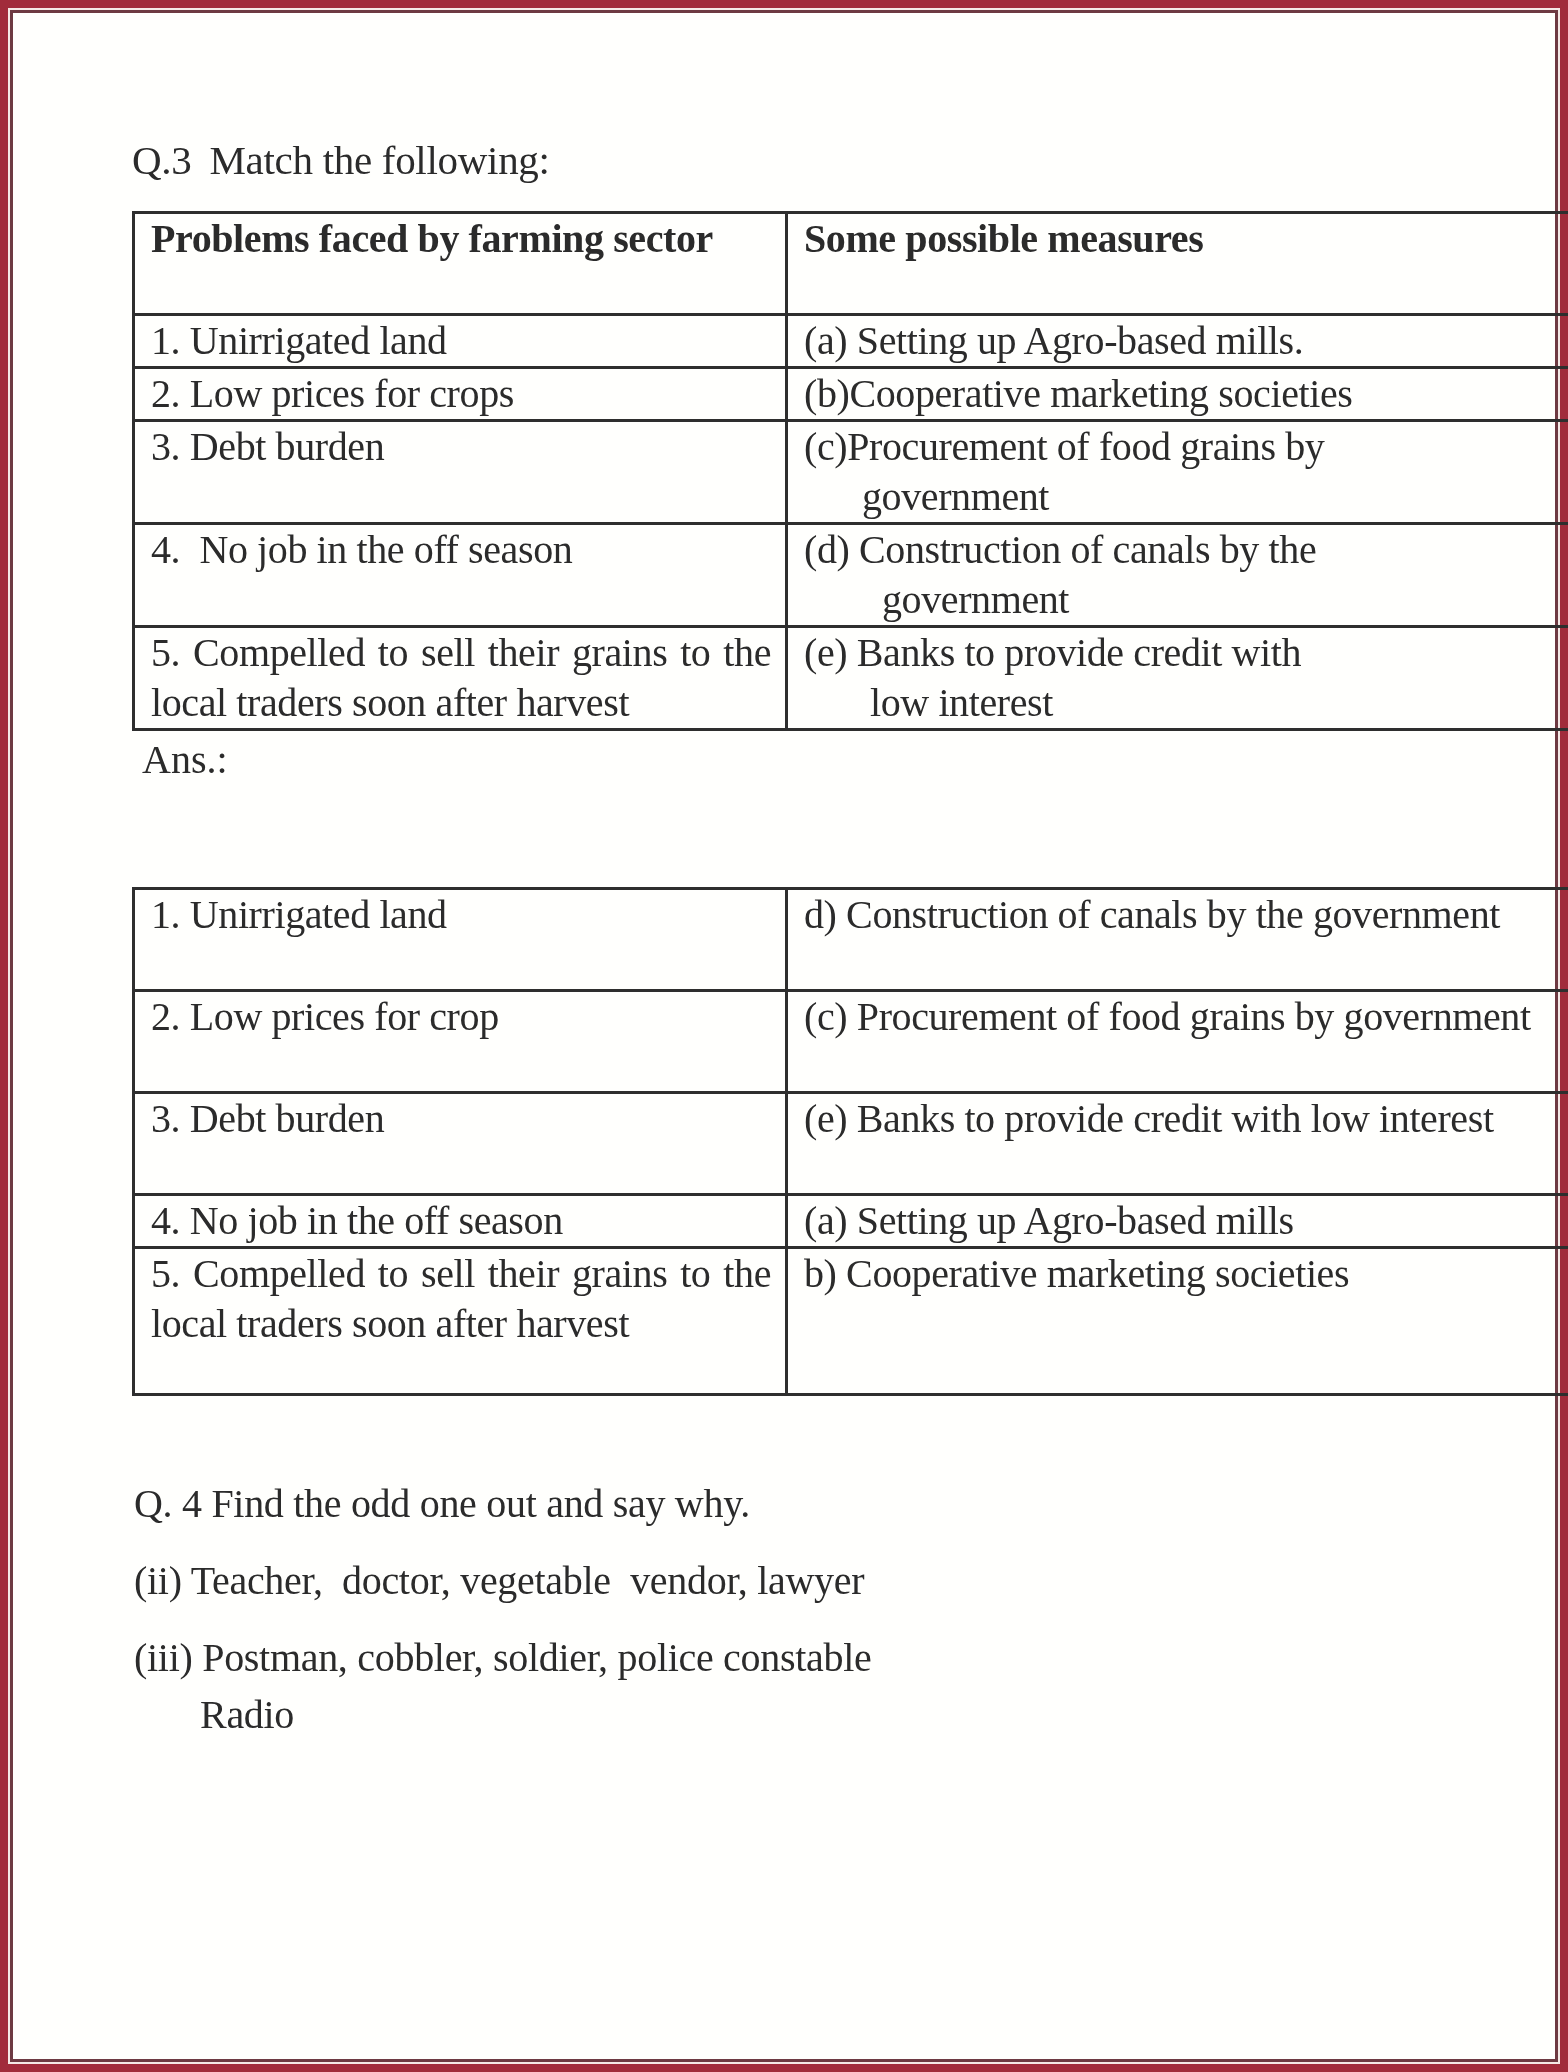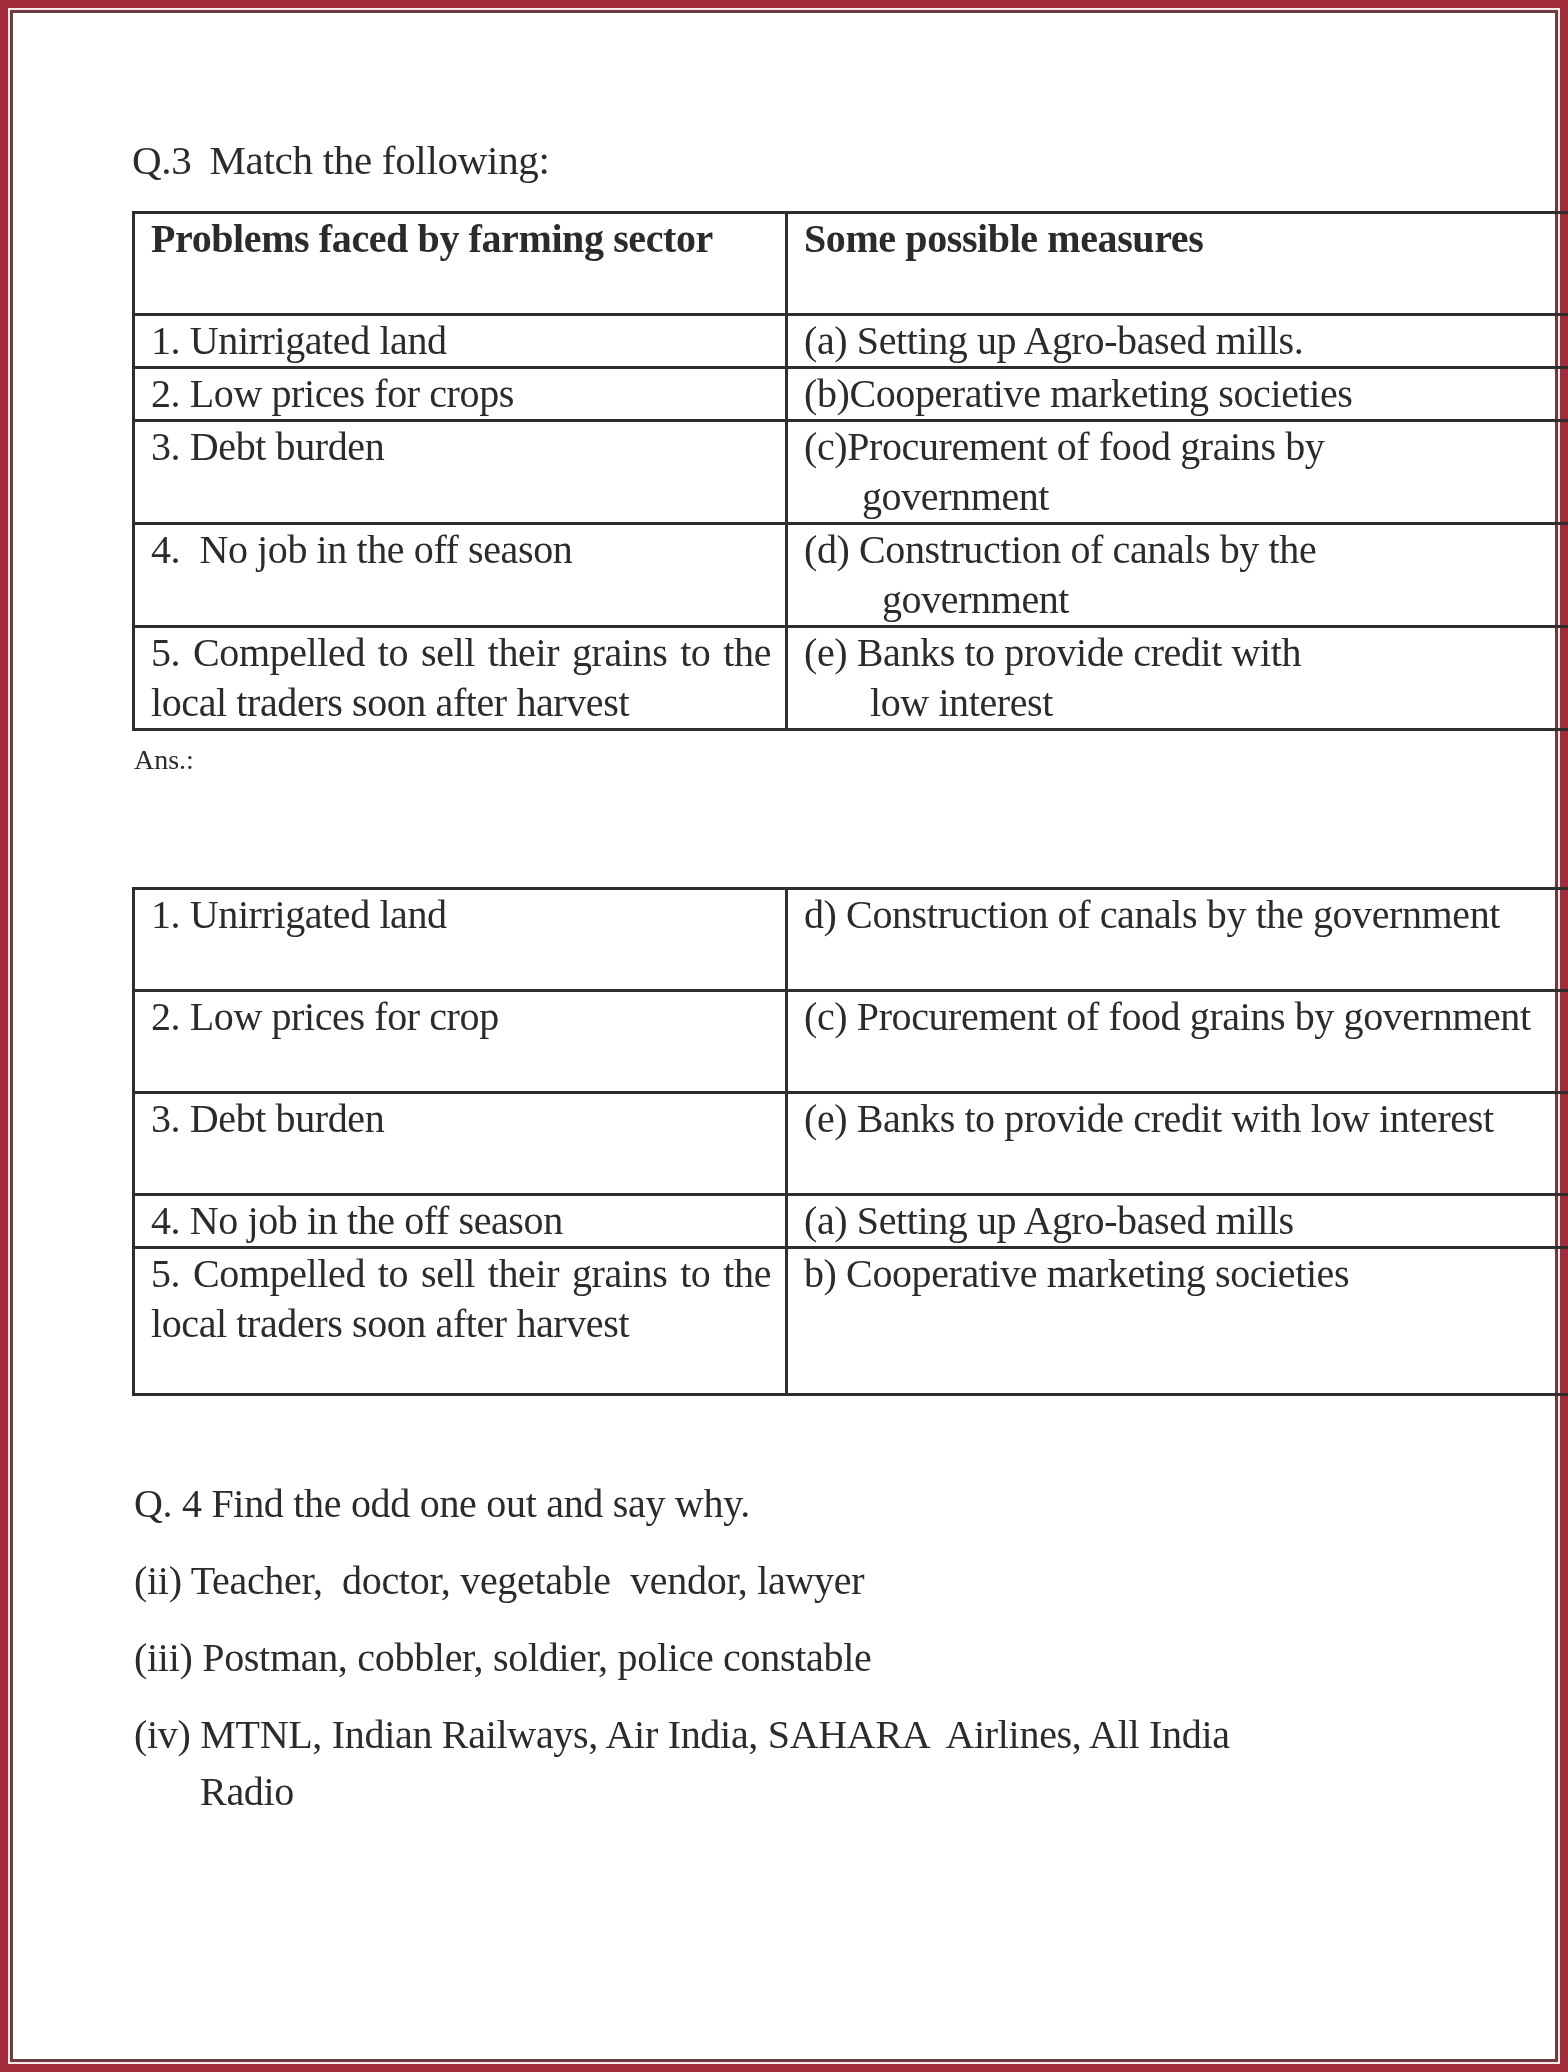--- a/index.html
+++ b/index.html
@@ -48,22 +48,22 @@
   .hang { display: block; padding-left: 58px; }
   .hang2 { display: block; padding-left: 78px; }
   .hang3 { display: block; padding-left: 66px; }
   #q3-table { top: 211px; }
   #ans-table { top: 887px; }
   .row-h1 td { height: 99px; }
   .row-h2 td { height: 48px; }
   .row-h3 td { height: 100px; }
   .row-h4 td { height: 144px; }
   .ans-label {
-    position: absolute; left: 134px; top: 735px;
-    font-size: 28px; line-height: 50px;
+    position: absolute; left: 142px; top: 735px;
+    font-size: 40px; line-height: 50px;
   }
   .ans-intro {
     position: absolute; left: 134px; top: 812px;
     font-size: 40px; line-height: 50px; letter-spacing: -0.3px;
   }
   .q4 {
     position: absolute; left: 134px; top: 1479px;
     font-size: 40px; letter-spacing: -0.3px;
   }
   .q4 .line { line-height: 50px; height: 50px; margin-bottom: 27px; white-space: nowrap; }
@@ -143,17 +143,16 @@
       <td class="left justify">5. Compelled to sell their grains to the local traders soon after harvest</td>
       <td>b) Cooperative marketing societies</td>
     </tr>
   </tbody>
     </table>
 
   <div class="q4">
     <div class="line">Q. 4 Find the odd one out and say why.</div>
     <div class="line" style="white-space:pre">(ii) Teacher,  doctor, vegetable  vendor, lawyer</div>
     <div class="line" style="white-space:pre">(iii) Postman, cobbler, soldier, police constable</div>
-    <div class="line" style="white-space:pre">(iv) MTNL, Indian Railways, Air India, SAHARA  Airlines, All India</div>
     <div class="wrap-line">Radio</div>
   </div>
 
 </div>
 
 </body></html>

